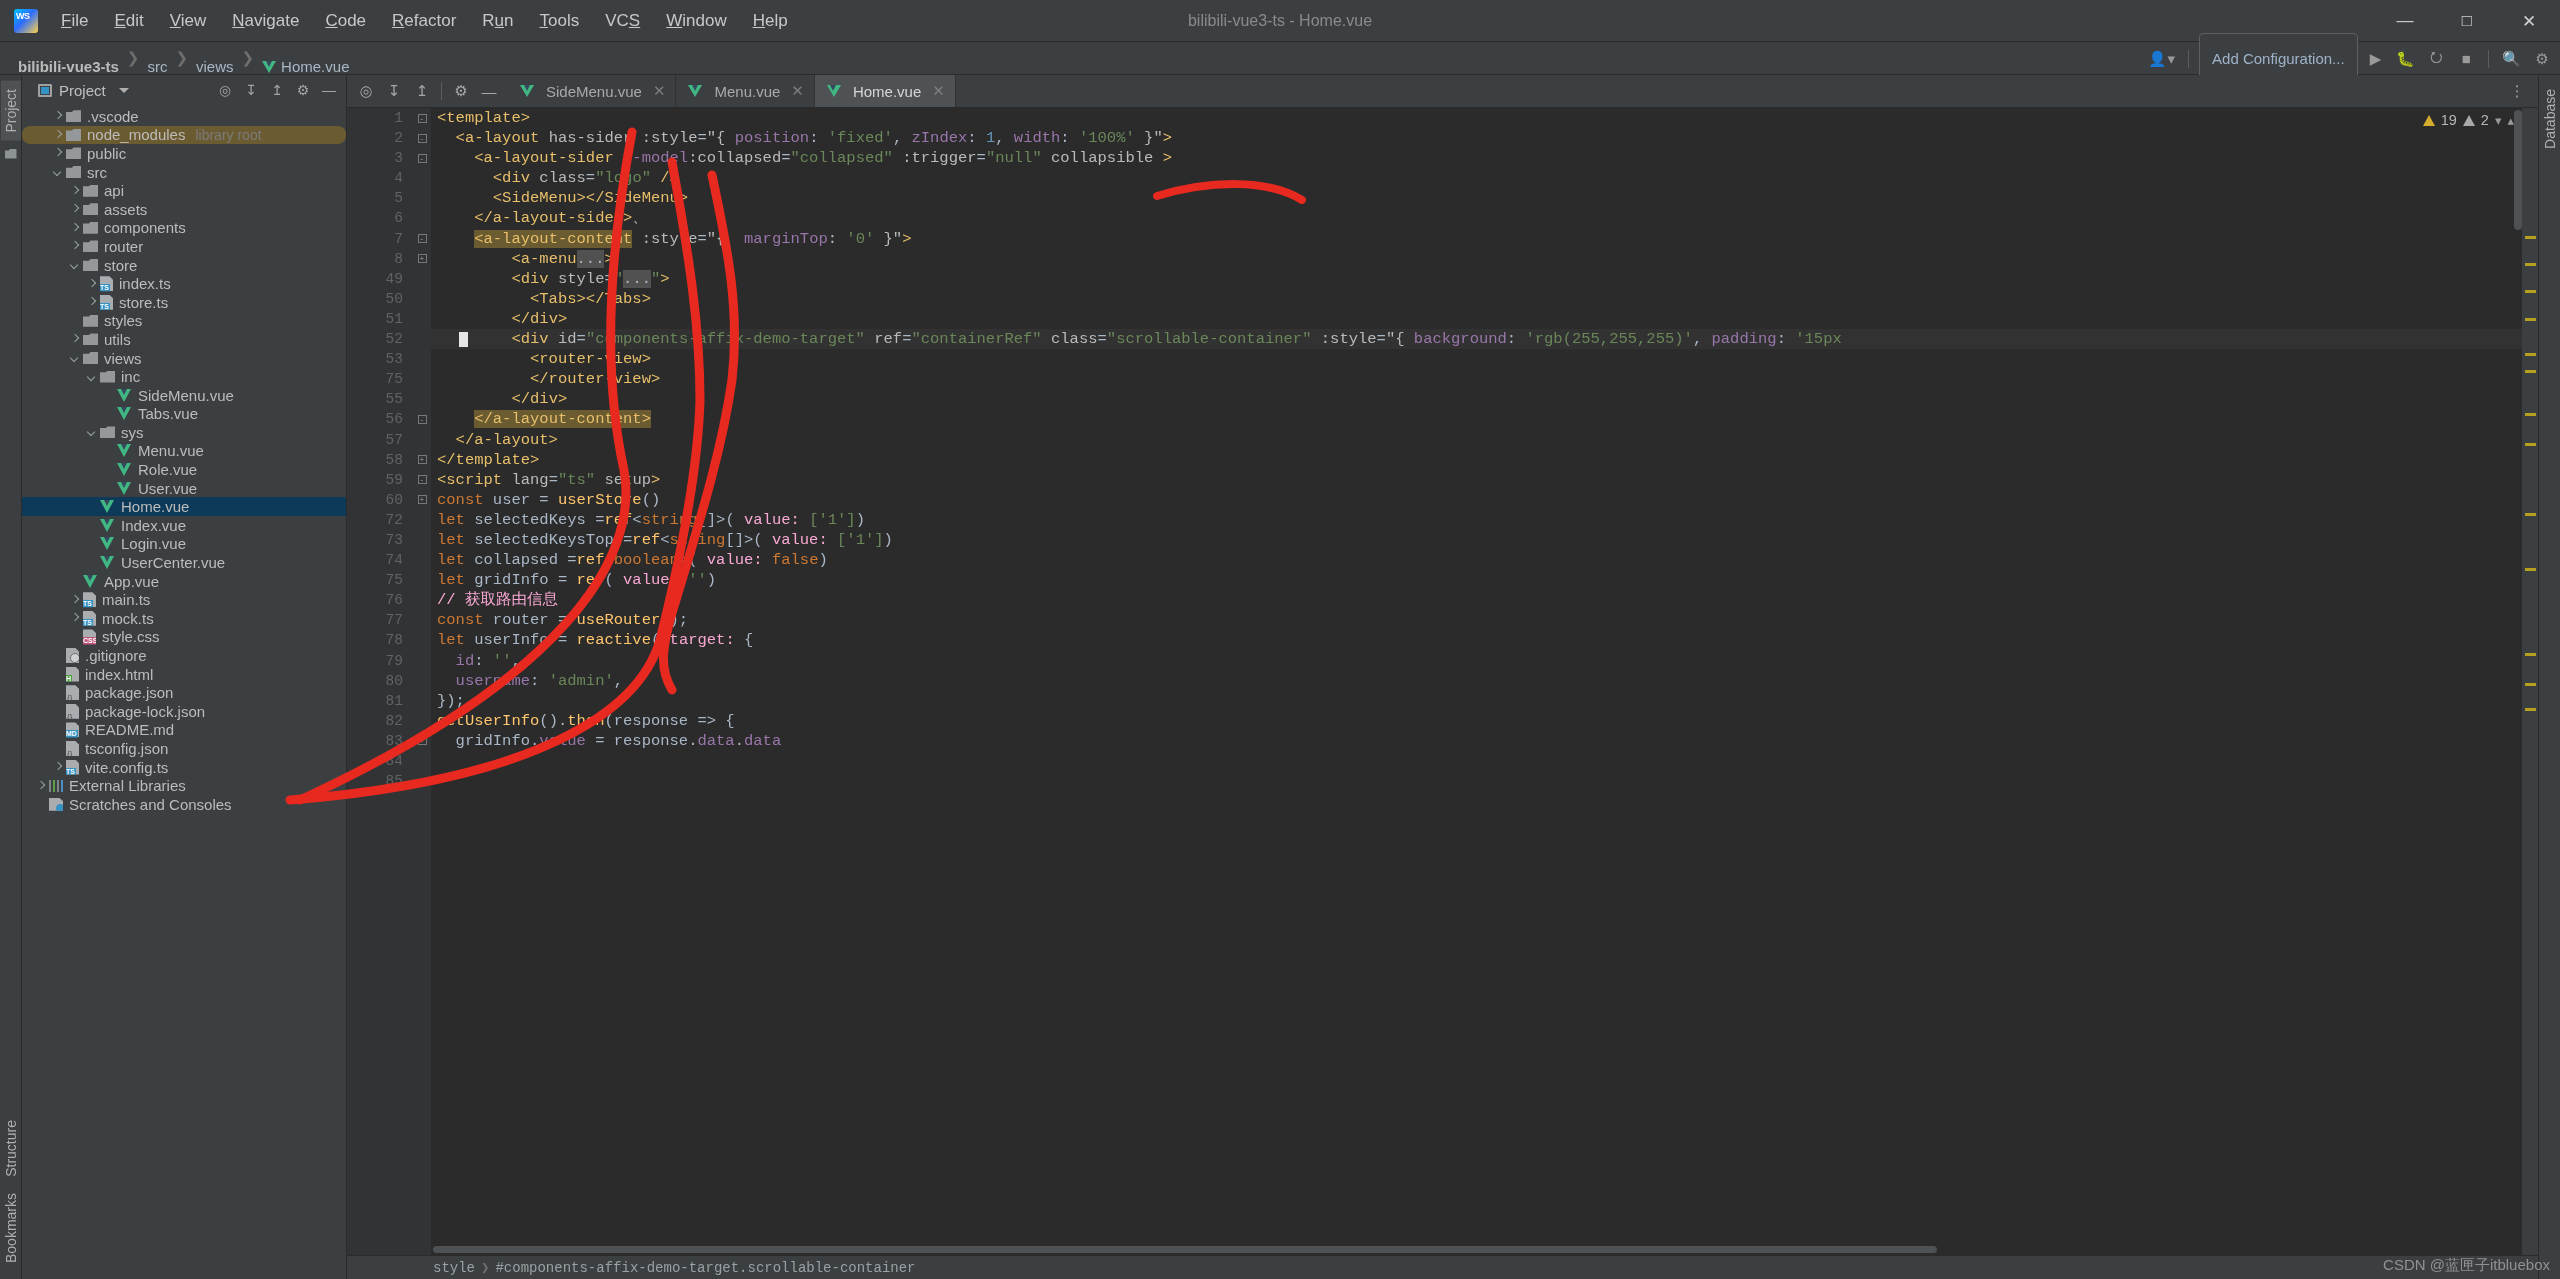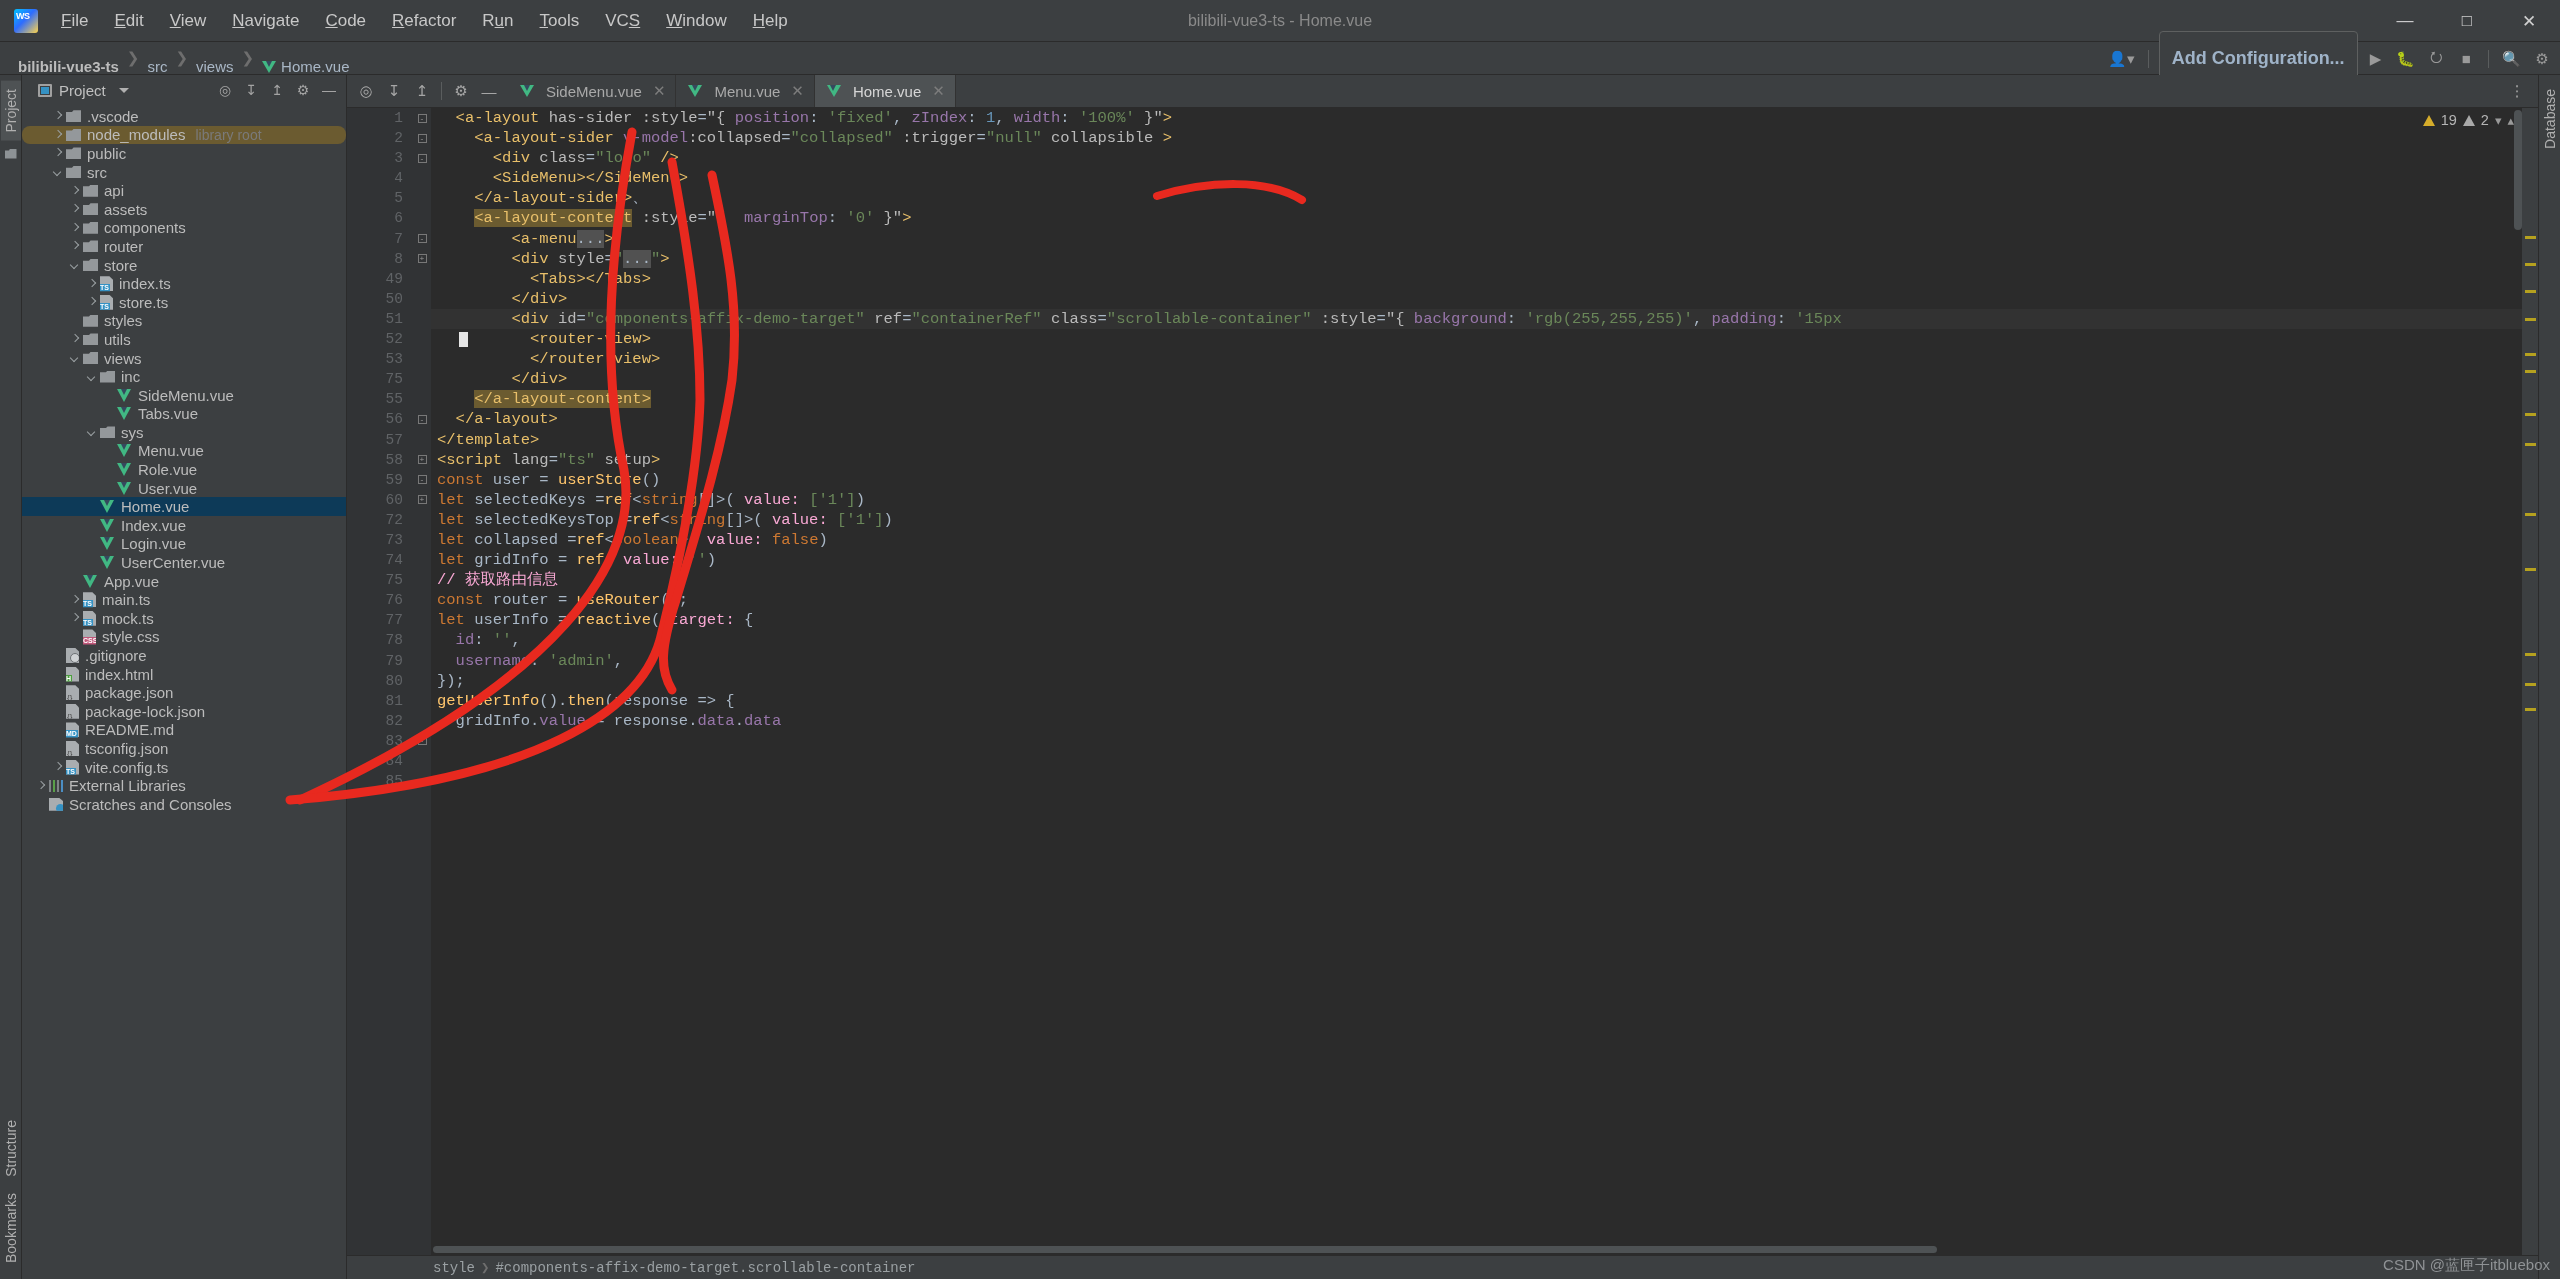--- a/index.html
+++ b/index.html
@@ -54,22 +54,22 @@
   }
   .vue-ico:after{
     content:""; position:absolute; left:3.5px; top:0; width:0;height:0;
     border-left:3.5px solid transparent; border-right:3.5px solid transparent; border-top:6px solid #35495e;
   }
   .nav-right { position:absolute; right:6px; top:0; height:33px; display:flex; align-items:center; gap:6px; }
   .tb-btn { display:flex; align-items:center; justify-content:center; height:24px; min-width:24px;
     color:#9a9a9a; font-size:15px; padding:0 3px; }
   .tb-sep { width:1px; height:18px; background:#5a5d5e; margin:0 4px; }
   .addcfg {
-    border:1px solid #5e6060; border-radius:4px; font-size:18px; color:#9fb3c8;
-    padding:16px 12px; background:#3c3f41; white-space:nowrap;font-weight:bold;
+    border:1px solid #5e6060; border-radius:4px; font-size:15px; color:#9fb3c8;
+    padding:16px 12px; background:#3c3f41; white-space:nowrap;
   }
 
   
   .body { flex:1; display:flex; min-height:0; position:relative; }
 
   
   .leftstrip {
     width:22px; background:#3c3f41; border-right:1px solid #2b2b2b;
     display:flex; flex-direction:column; align-items:center; padding-top:6px; flex:none;
     position:relative;
@@ -653,20 +653,21 @@
             <div class="fold"></div>
             <div class="fold"></div>
             <div class="fold"></div>
             <div class="fold">
               <i>-</i>
             </div>
             <div class="fold"></div>
             <div class="fold"></div>
           </div>
         <div class="code-area" id="codearea">
+            <div class="cline"><span class="t">&lt;template&gt;</span></div>
             <div class="cline">  <span class="t">&lt;a-layout</span> <span class="a">has-sider</span> <span class="a">:style</span>=<span class="a">"{</span> <span class="p">position</span>: <span class="s">'fixed'</span>, <span class="p">zIndex</span>: <span class="n">1</span>, <span class="p">width</span>: <span class="s">'100%'</span> <span class="a">}"</span><span class="t">&gt;</span></div>
             <div class="cline">    <span class="t">&lt;a-layout-sider</span> <span class="p">v-model</span><span class="a">:collapsed</span>=<span class="s">"collapsed"</span> <span class="a">:trigger</span>=<span class="s">"null"</span> <span class="a">collapsible</span> <span class="t">&gt;</span></div>
             <div class="cline">      <span class="t">&lt;div</span> <span class="a">class</span>=<span class="s">"logo"</span> <span class="t">/&gt;</span></div>
             <div class="cline">      <span class="t">&lt;SideMenu&gt;&lt;/SideMenu&gt;</span></div>
             <div class="cline">    <span class="t">&lt;/a-layout-sider&gt;</span><span class="d">、</span></div>
             <div class="cline">    <span class="t hl">&lt;a-layout-content</span> <span class="a">:style</span>=<span class="a">"{</span>  <span class="p">marginTop</span>: <span class="s">'0'</span> <span class="a">}"</span><span class="t">&gt;</span></div>
             <div class="cline">        <span class="t">&lt;a-menu</span><span class="hl2">...</span><span class="t">&gt;</span></div>
             <div class="cline">        <span class="t">&lt;div</span> <span class="a">style</span>=<span class="s">"</span><span class="hl2">...</span><span class="s">"</span><span class="t">&gt;</span></div>
             <div class="cline">          <span class="t">&lt;Tabs&gt;&lt;/Tabs&gt;</span></div>
             <div class="cline">        <span class="t">&lt;/div&gt;</span></div>

